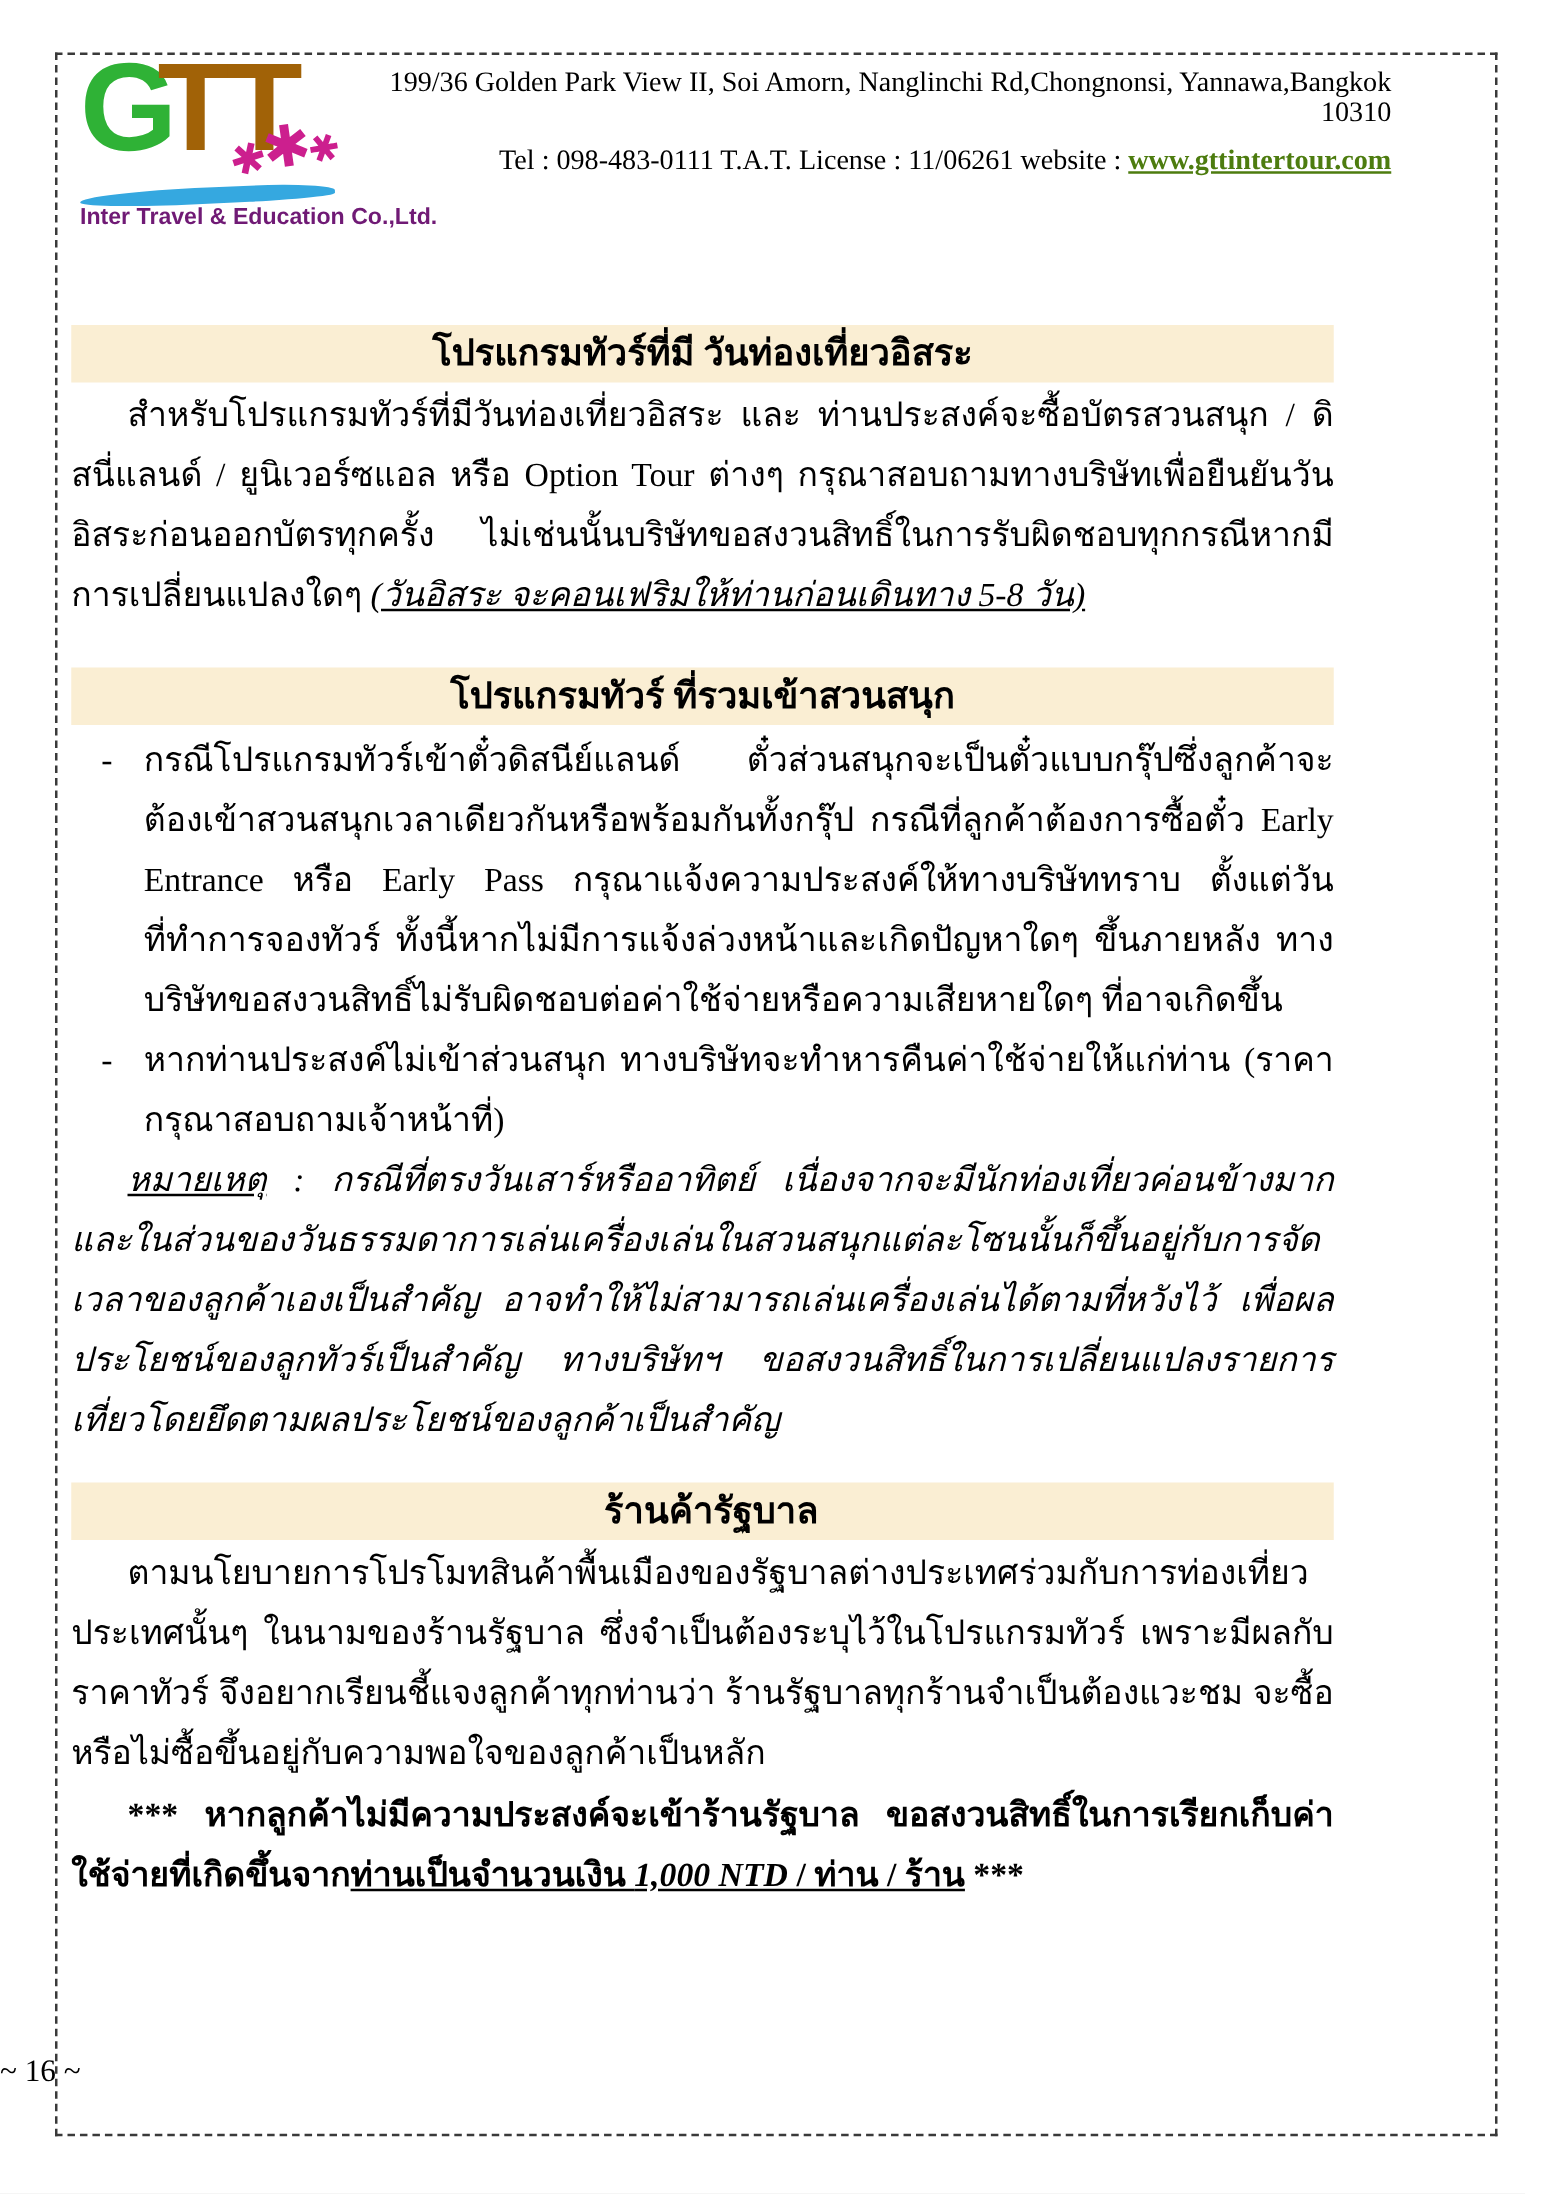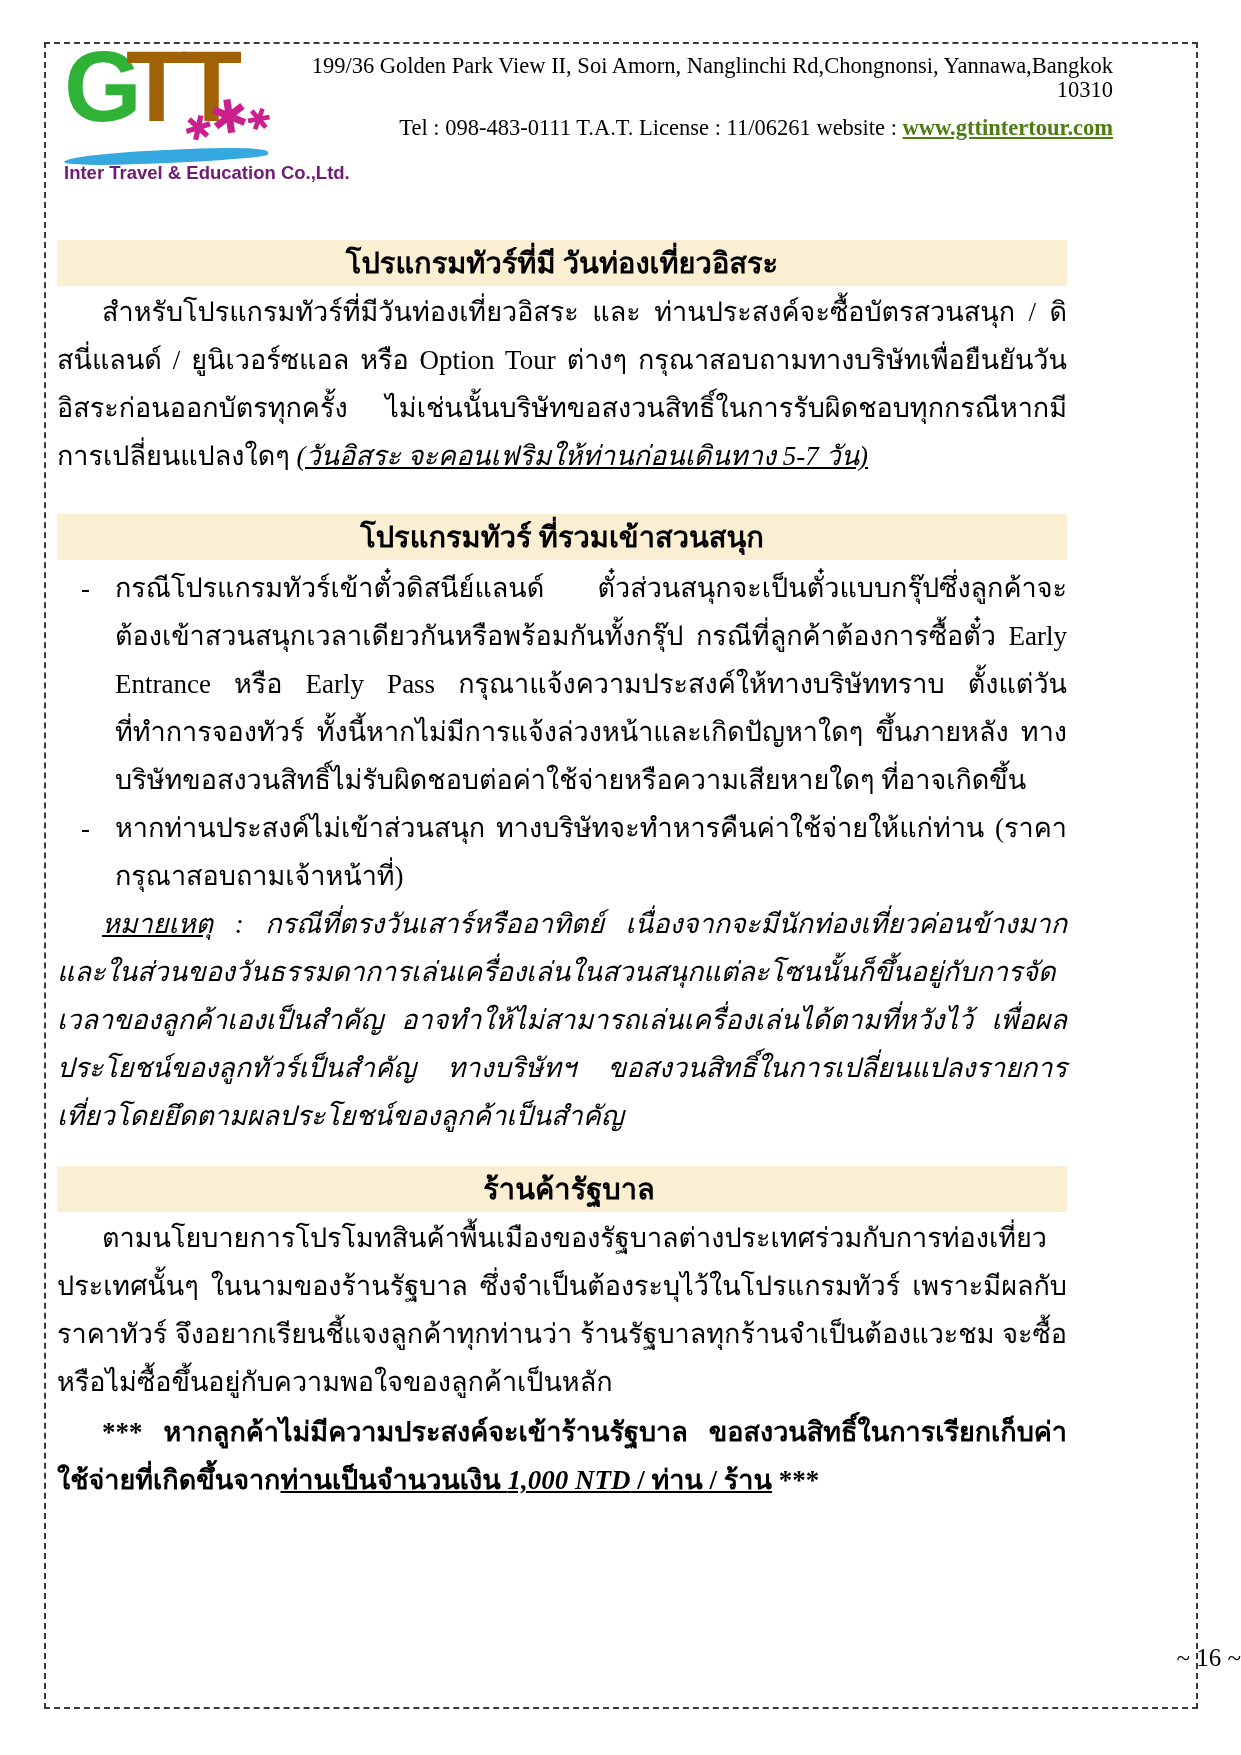--- a/index.html
+++ b/index.html
@@ -38,21 +38,21 @@
   }
   .header-lines {
     position:absolute; left:280px; top:54px; width:833px; text-align:right;
     font-size:22.5px; line-height:24px;
   }
   .header-tel { margin-top:14px; }
   .website-link { color:#4d7c0f; font-weight:bold; text-decoration:underline; cursor:pointer; }
 
   
   .main {
-    position:absolute; left:57px; top:240px; width:1010px;
+    position:absolute; left:57px; top:260px; width:1010px;
     font-size:27px; line-height:48px; text-align:justify;
   }
   .banner {
     background:#faeed3; text-align:center; font-weight:bold;
     font-size:29px; height:46px; line-height:46px; text-align:center;
   }
   .banner.b2 { margin-top:34px; }
   .banner.b3 { margin-top:26px;padding-left:14px; }
   .para { margin:2px 0 0 0; text-indent:45px; }
   .iu { font-style:italic; text-decoration:underline; }
@@ -64,21 +64,21 @@
   .bullet-body { flex:1; text-align:justify; }
   .bullet-note { display:block; }
 
   .remark { margin:0; text-indent:45px; font-style:italic; }
 
   .warning { margin:2px 0 0 0; text-indent:45px; font-weight:bold; }
   .warning .amount { font-style:italic; }
 
   .footer {
     position:absolute; left:0; top:1644px; width:1241px;
-    text-align:right; font-size:25px;
+    text-align:left; font-size:25px;
   }
 </style>
 </head>
 <body>
 
 <div class="page">
   <div class="frame"></div>
 
   <div class="logo">
     <span class="logo-g">G</span>
@@ -94,21 +94,21 @@
     <div class="header-address">199/36 Golden Park View II, Soi Amorn, Nanglinchi Rd,Chongnonsi, Yannawa,Bangkok 10310</div>
     <div class="header-tel">
       <span>Tel : 098-483-0111 T.A.T. License : 11/06261 website : </span><a class="website-link">www.gttintertour.com</a>
     </div>
   </div>
 
   <div class="main">
 
     <div class="banner b1">โปรแกรมทัวร์ที่มี วันท่องเที่ยวอิสระ</div>
     <p class="para">
-      <span>สำหรับโปรแกรมทัวร์ที่มีวันท่องเที่ยวอิสระ และ ท่านประสงค์จะซื้อบัตรสวนสนุก / ดิสนี่แลนด์ / ยูนิเวอร์ซแอล หรือ Option Tour ต่างๆ กรุณาสอบถามทางบริษัทเพื่อยืนยันวันอิสระก่อนออกบัตรทุกครั้ง ไม่เช่นนั้นบริษัทขอสงวนสิทธิ์ในการรับผิดชอบทุกกรณีหากมีการเปลี่ยนแปลงใดๆ </span><span class="iu">(วันอิสระ จะคอนเฟริมให้ท่านก่อนเดินทาง 5-7 วัน)</span>
+      <span>สำหรับโปรแกรมทัวร์ที่มีวันท่องเที่ยวอิสระ และ ท่านประสงค์จะซื้อบัตรสวนสนุก / ดิสนี่แลนด์ / ยูนิเวอร์ซแอล หรือ Option Tour ต่างๆ กรุณาสอบถามทางบริษัทเพื่อยืนยันวันอิสระก่อนออกบัตรทุกครั้ง ไม่เช่นนั้นบริษัทขอสงวนสิทธิ์ในการรับผิดชอบทุกกรณีหากมีการเปลี่ยนแปลงใดๆ </span><span class="iu">(วันอิสระ จะคอนเฟริมให้ท่านก่อนเดินทาง 5-8 วัน)</span>
     </p>
 
     <div class="banner b2">โปรแกรมทัวร์ ที่รวมเข้าสวนสนุก</div>
     <div class="bullets">
       <div class="bullet-row">
         <span class="bullet-dash">-</span>
         <span class="bullet-body">
           <span>กรณีโปรแกรมทัวร์เข้าตั๋วดิสนีย์แลนด์ ตั๋วส่วนสนุกจะเป็นตั๋วแบบกรุ๊ปซึ่งลูกค้าจะต้องเข้าสวนสนุกเวลาเดียวกันหรือพร้อมกันทั้งกรุ๊ป กรณีที่ลูกค้าต้องการซื้อตั๋ว Early Entrance หรือ Early Pass กรุณาแจ้งความประสงค์ให้ทางบริษัททราบ ตั้งแต่วันที่ทำการจองทัวร์ ทั้งนี้หากไม่มีการแจ้งล่วงหน้าและเกิดปัญหาใดๆ ขึ้นภายหลัง ทางบริษัทขอสงวนสิทธิ์ไม่รับผิดชอบต่อค่าใช้จ่ายหรือความเสียหายใดๆ ที่อาจเกิดขึ้น</span>
         </span>
       </div>

